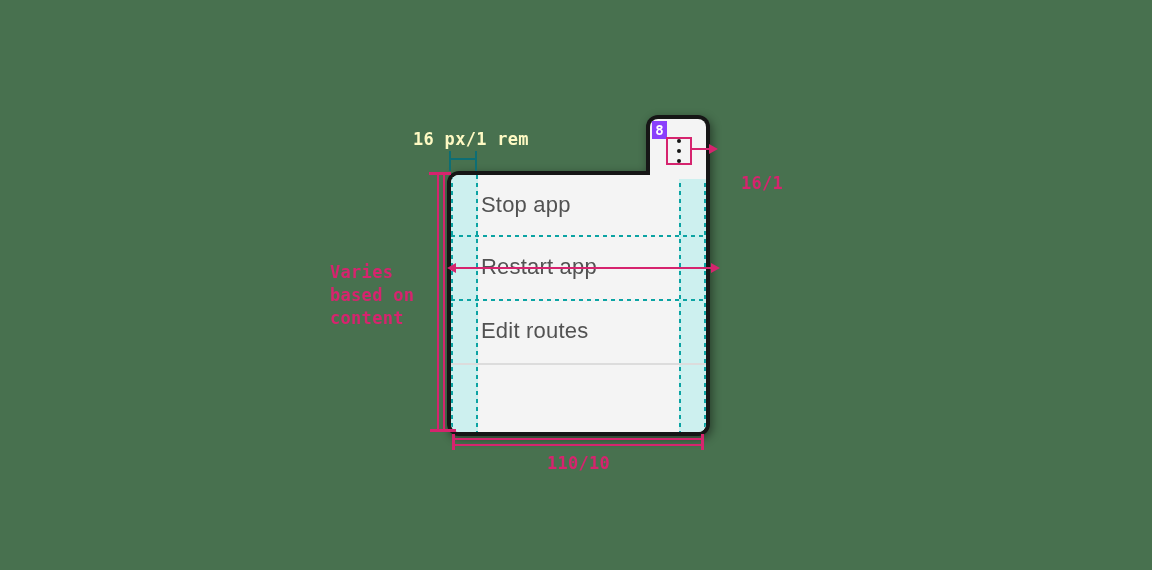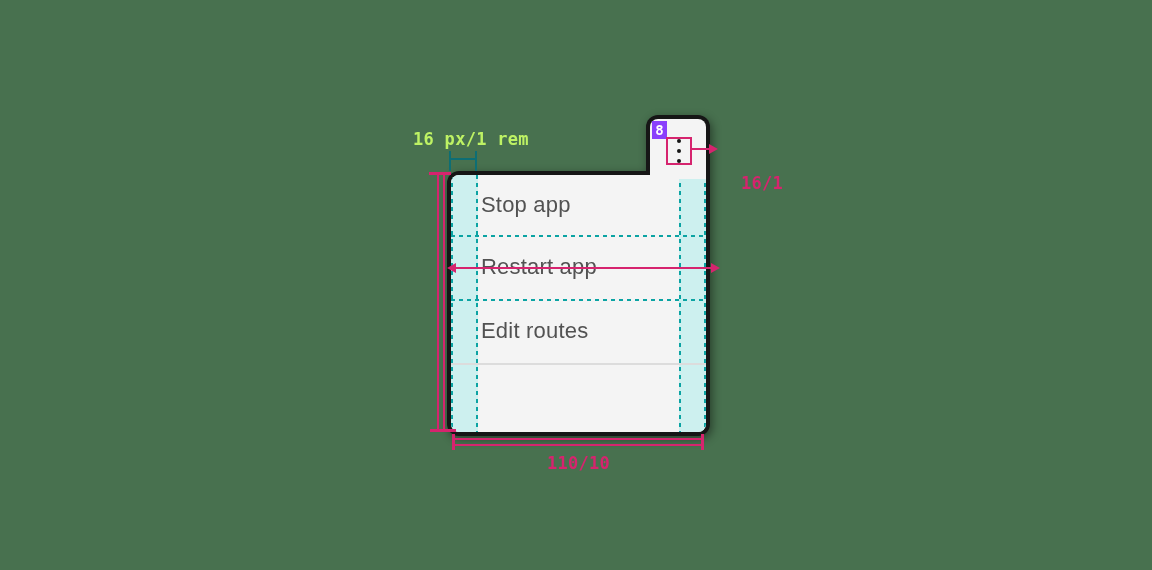--- a/index.html
+++ b/index.html
@@ -74,21 +74,21 @@
     display:flex;flex-direction:column;align-items:center;justify-content:center;gap:6px;
   }
   .dot{width:4px;height:4px;border-radius:50%;background:#161616;}
 
   
   .ann{
     font-family:"DejaVu Sans Mono", monospace;font-weight:bold;
     font-size:17px;letter-spacing:0.3px;white-space:nowrap;z-index:6;
   }
   .pink{color:#d6246e;}
-  .teal{color:#bef264;}
+  .teal{color:#fef9c3;}
   .pinkbar{background:#d6246e;z-index:5;}
   .vmeasure{
     left:437px;top:172px;width:8px;height:260px;box-sizing:border-box;
     border-left:2px solid #d6246e;border-right:2px solid #d6246e;z-index:5;
   }
   .hmeasure{
     left:454px;top:438px;width:249px;height:8px;box-sizing:border-box;
     border-top:2px solid #d6246e;border-bottom:2px solid #d6246e;z-index:5;
   }
   .bracket{
@@ -146,20 +146,21 @@
   </div>
 
   <div class="abs ann teal" style="left:413px;top:129px;">16 px/1 rem</div>
   <div class="abs bracket">
       <div class="bracket-bar"></div>
     </div>
 
   <div class="abs vmeasure"></div>
   <div class="abs pinkbar" style="left:429px;top:172px;width:22px;height:3px;"></div>
   <div class="abs pinkbar" style="left:430px;top:429px;width:26px;height:3px;"></div>
+  <div class="abs ann pink wrap" style="left:330px;top:261px;width:106px;line-height:23px;">Varies based on content</div>
 
   <div class="abs pinkbar" style="left:453px;top:267px;width:260px;height:2px;"></div>
   <div class="abs arrow-left" style="left:447px;top:263px;"></div>
   <div class="abs arrow-right" style="left:711px;top:263px;"></div>
 
   <div class="abs pinkbar" style="left:692px;top:148px;width:18px;height:2px;"></div>
   <div class="abs arrow-right" style="left:709px;top:144px;"></div>
   <div class="abs ann pink" style="left:741px;top:140px;margin-top:33px;">16/1</div>
 
   <div class="abs hmeasure"></div>

